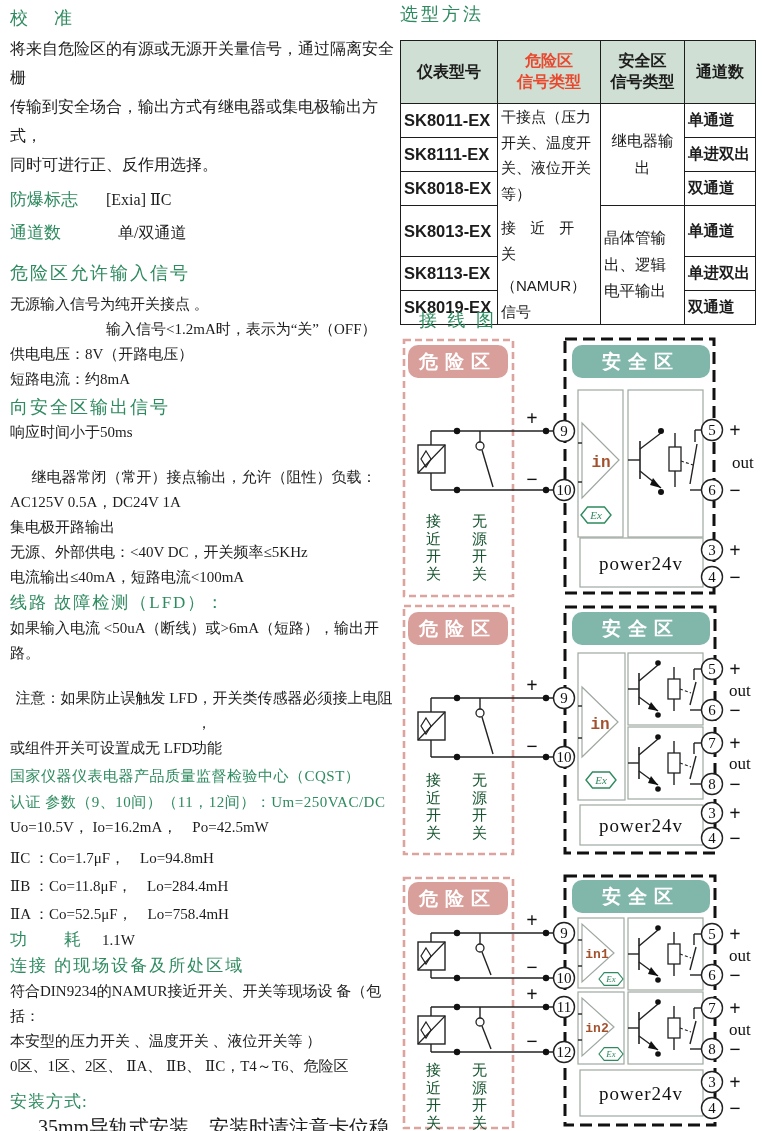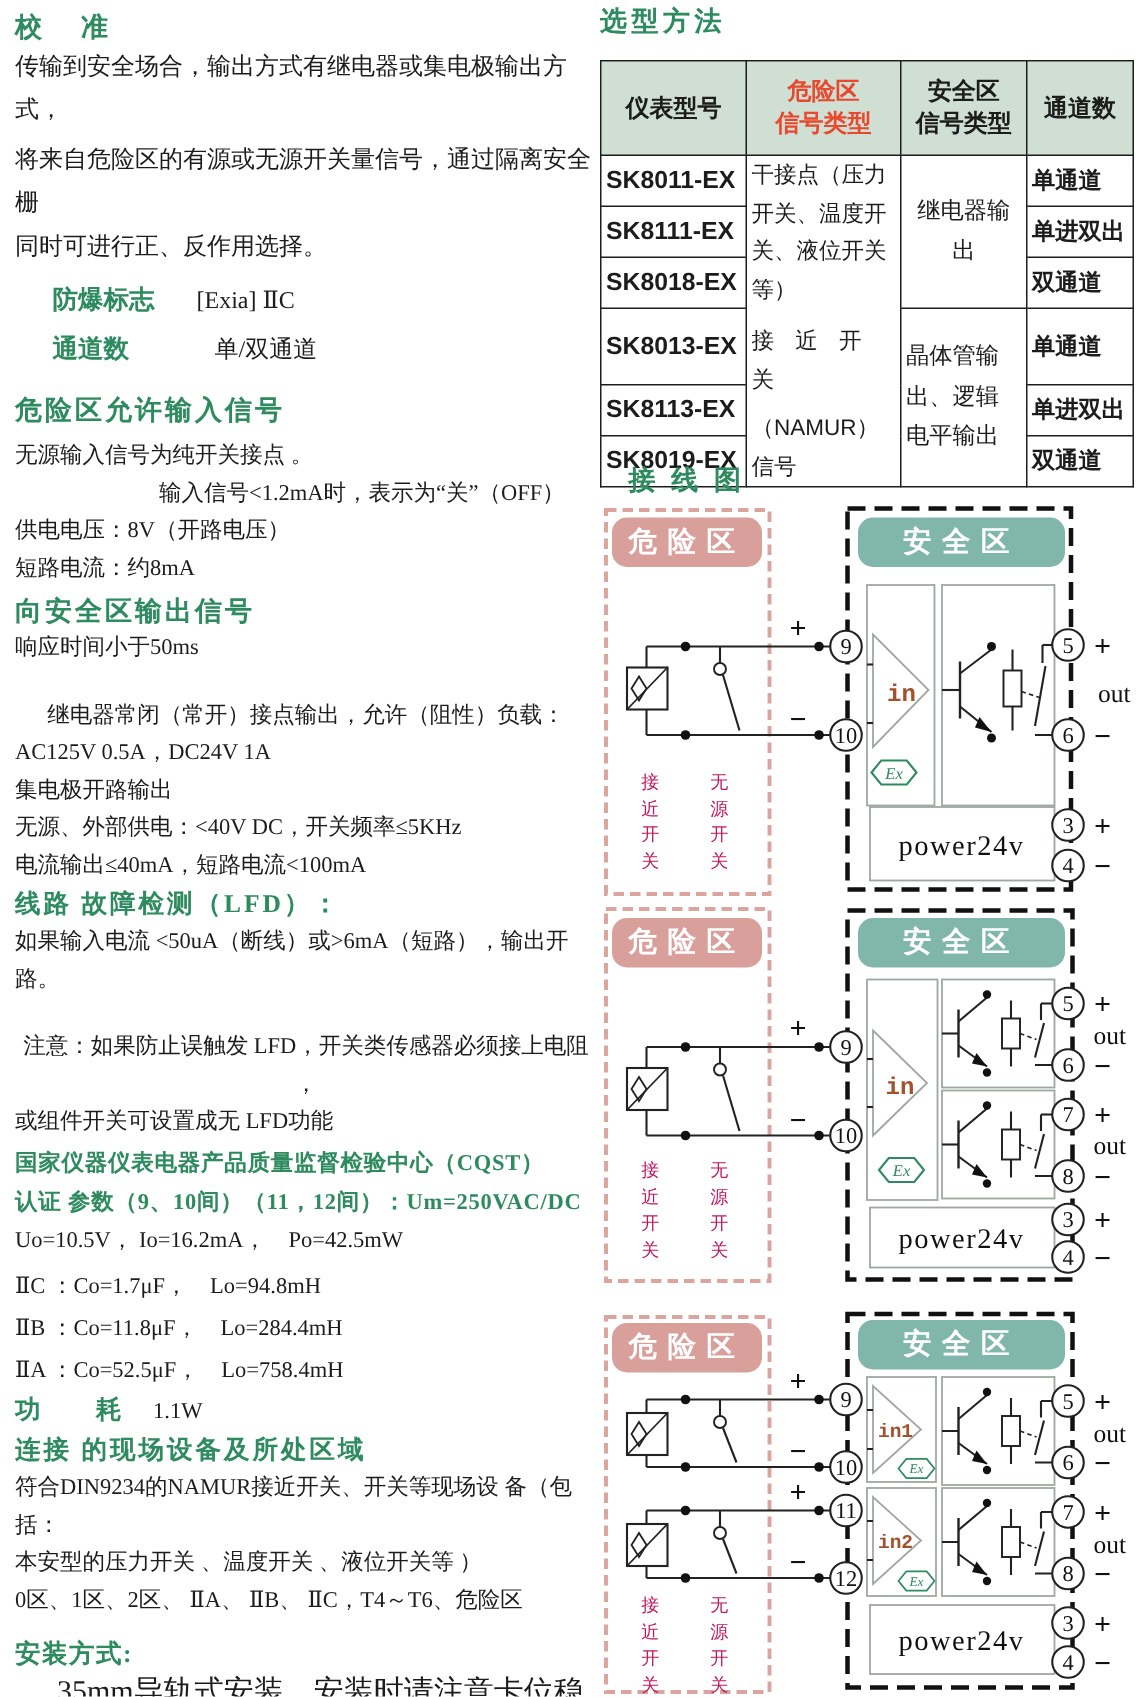--- a/index.html
+++ b/index.html
@@ -1,27 +1,27 @@
 <!DOCTYPE html>
 <html><head>
 <meta charset="utf-8">
 <style>
   html,body { margin:0; padding:0; }
   body {
     width:762px; height:1131px; position:relative; background:#ffffff;
     font-family:"Liberation Serif","DejaVu Serif",serif; color:#1c1c1c;
     overflow:hidden;
   }
-  .gh { color:#2e8b5f; font-weight:bold; }
+  .gh { color:#2e8b5f; font-weight:normal; }
   
   .col-left { position:absolute; left:10px; top:0; width:388px; }
   .h-cal   { margin-top:6px; font-size:18px; letter-spacing:4px; }
   .intro   { font-size:16px; line-height:29px; margin:4px 0 0 0; }
   .lrow    { margin-top:9px; font-size:16px; height:24px; line-height:24px; }
-  .lrow .lab { display:inline-block; width:96px; font-size:17px;margin-left:25px; }
+  .lrow .lab { display:inline-block; width:96px; font-size:17px; }
   .h-sec   { margin-top:15px; font-size:18px; letter-spacing:2px; line-height:26px; }
   .spec    { font-size:15px; line-height:25px; margin:0; }
   .spec.ind { padding-left:96px; }
   .mt4 { margin-top:20px;text-align:center; } .mt6 { margin-top:6px; } .mt3 { margin-top:3px; }
   .h-cqst  { font-size:15px; line-height:26px; letter-spacing:0.5px; margin-top:2px; }
   .powrow  { font-size:15px; line-height:25px; }
   .powrow .lab { font-size:17px; letter-spacing:1px; display:inline-block; width:92px; }
   .h-small { margin-top:10px; font-size:17px; letter-spacing:1px; line-height:26px; }
   .sub     { font-size:20px; line-height:19px; padding-left:28px; margin:0; }
   
@@ -41,40 +41,40 @@
   td.chan  { font:bold 15.5px "Liberation Sans",sans-serif; text-align:left;border-radius:13px; }
   .red { color:#e8492e; }
   
   .diagram { position:absolute; left:0; width:364px; }
   #d1 { top:337px; height:262px; } #d2 { top:604px; height:252px; } #d3 { top:872px; height:259px; }
   .diagram svg { position:absolute; left:0; top:0; }
   .zone-badge { position:absolute; border-radius:10px; color:#fff; text-align:center;
     font-size:19px; font-weight:bold; letter-spacing:7px; line-height:33px; height:33px; }
   .hz-badge { left:10px; width:100px; background:#d99f9b; }
   .sf-badge { left:174px; width:138px; background:#80b7aa; }
-  .vlabel { position:absolute; width:17px; font-size:12px; line-height:17.5px; text-align:center; word-break:break-all; color:#be185d; }
+  .vlabel { position:absolute; width:17px; font-size:15px; line-height:17.5px; text-align:center; word-break:break-all; color:#14532d; }
   
   .wire { stroke:#222; stroke-width:1.4; fill:none; }
   .gbox { stroke:#9fa8a0; stroke-width:1.2; fill:#fff; }
   .term { stroke:#222; stroke-width:1.4; fill:#fff; }
   .tnum { font:15px "Liberation Serif",serif; fill:#111; text-anchor:middle; }
   .sign { font:bold 20px "Liberation Serif",serif; fill:#111; text-anchor:middle; }
   .outt { font:17px "Liberation Serif",serif; fill:#111; }
   .pwrt { font:19px "Liberation Serif",serif; fill:#111; text-anchor:middle; letter-spacing:1px; }
   .intxt { font:bold 16px "Liberation Mono","DejaVu Sans Mono",monospace; fill:#a2512c; text-anchor:middle; }
   .intxt.sm { font-size:13px; }
   .dot { fill:#111; }
 </style>
 </head>
 <body>
 
 <div class="col-left">
   <div class="gh h-cal">校　准</div>
+  <p class="intro">将来自危险区的有源或无源开关量信号，通过隔离安全栅</p>
   <p class="intro" style="margin-top:0">传输到安全场合，输出方式有继电器或集电极输出方式，</p>
-  <p class="intro">将来自危险区的有源或无源开关量信号，通过隔离安全栅</p>
   <p class="intro" style="margin-top:0">同时可进行正、反作用选择。</p>
 
   <div class="lrow">
     <span class="gh lab">防爆标志</span><span>[Exia] ⅡC</span>
   </div>
   <div class="lrow">
     <span class="gh lab">通道数</span><span style="padding-left:12px">单/双通道</span>
   </div>
 
   <div class="gh h-sec">危险区允许输入信号</div>

